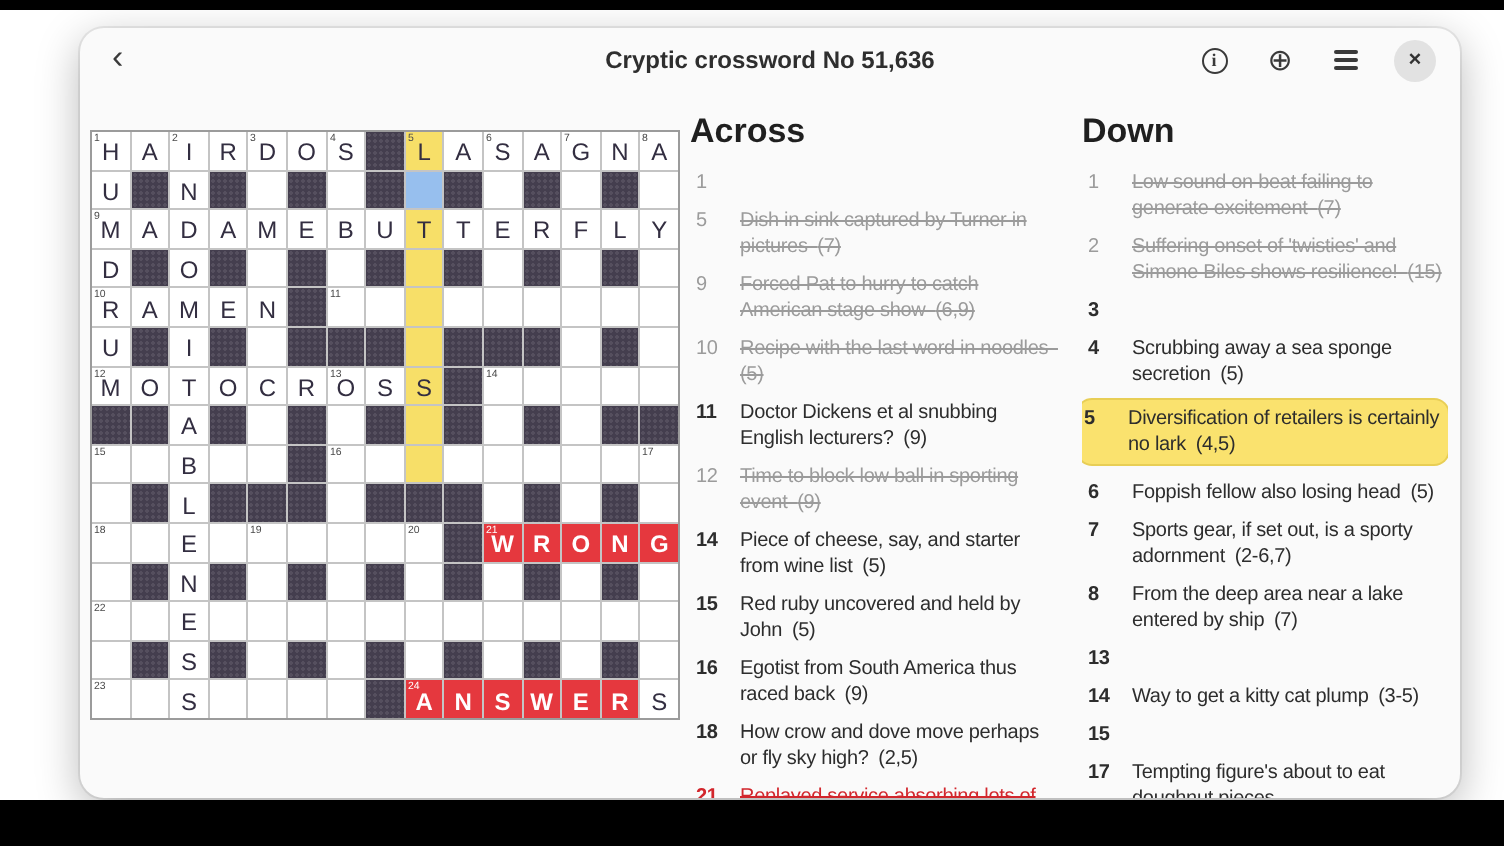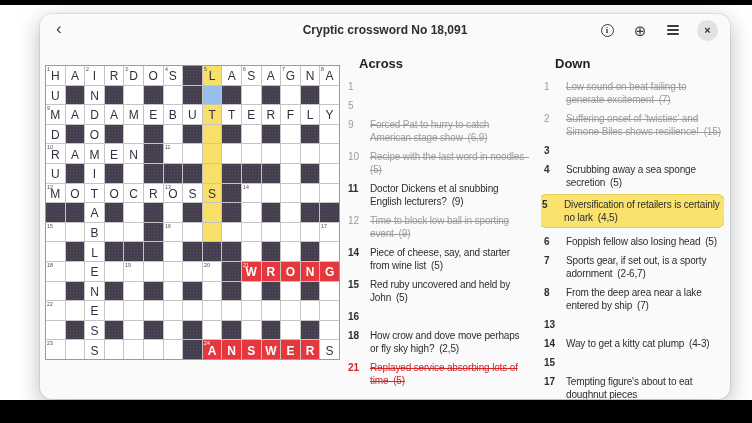--- a/index.html
+++ b/index.html
@@ -56,41 +56,41 @@
     position:absolute; left:1px; top:0;
     font-size:9px; transform:scale(0.58); transform-origin:top left;
     color:#4a4a4a; font-weight:500;
   }
   .cell.hl-r .num { color:#ffffff; }
   
   .clues { position:absolute; left:305px; top:40px; right:6px; bottom:0; display:flex; gap:10px; overflow:hidden; }
   .clue-col { overflow:hidden; }
   .clue-col.across { width:186px; flex:none; }
   .clue-col.down { flex:1; }
-  .clue-head { font-size:13px; font-weight:700; color:#1f1f1f; margin:2px 0 9px 14px; }
+  .clue-head { font-size:17px; font-weight:700; color:#1f1f1f; margin:2px 0 9px 0; }
   .clue { display:grid; grid-template-columns:25px 1fr; margin-bottom:6px; font-size:10px; line-height:13px; letter-spacing:-0.15px; color:#2d2d2d; cursor:pointer; }
   .clue .cnum { font-weight:700; color:#2d2d2d; padding-left:3px; }
   .clue .ctext { padding-right:2px; }
   .clue.solved .cnum { color:#9b9b9b; font-weight:400; }
   .clue.solved .ctext { color:#9b9b9b; text-decoration:line-through; }
   .clue.wrong .cnum { color:#d2262c; }
   .clue.wrong .ctext { color:#d2262c; text-decoration:line-through; }
   .clue.highlighted { background:#fae26e; border-radius:7px; box-shadow:0 0 0 1px #e8ce55; padding:3px 2px 3px 0; margin-left:-2px; margin-bottom:8px; }
   .cenum { white-space:nowrap; }
 </style>
 </head>
 <body>
 
 <div class="desktop"></div>
 
 <div class="window">
 
   <div class="titlebar">
     <div class="back-btn">‹</div>
-    <div class="win-title">Cryptic crossword No 18,091</div>
+    <div class="win-title">Cryptic crossword No 51,636</div>
     <div class="tb-icons">
       <div class="icon-btn">
         <span class="info-glyph">i</span>
       </div>
       <div class="icon-btn">
         <span class="target-glyph">⊕</span>
       </div>
       <div class="icon-btn">
         <span class="menu-glyph">
             <span></span>
@@ -506,20 +506,21 @@
 
   <div class="clues">
     <div class="clue-col across">
       <div class="clue-head">Across</div>
       <div id="across-list">
           <div class="clue solved">
             <div class="cnum">1</div>
           </div>
           <div class="clue solved">
             <div class="cnum">5</div>
+            <div class="ctext">Dish in sink captured by Turner in pictures <span class="cenum">(7)</span></div>
           </div>
           <div class="clue solved">
             <div class="cnum">9</div>
             <div class="ctext">Forced Pat to hurry to catch American stage show <span class="cenum">(6,9)</span></div>
           </div>
           <div class="clue solved">
             <div class="cnum">10</div>
             <div class="ctext">Recipe with the last word in noodles <span class="cenum">(5)</span></div>
           </div>
           <div class="clue open">
@@ -533,20 +534,21 @@
           <div class="clue open">
             <div class="cnum">14</div>
             <div class="ctext">Piece of cheese, say, and starter from wine list <span class="cenum">(5)</span></div>
           </div>
           <div class="clue open">
             <div class="cnum">15</div>
             <div class="ctext">Red ruby uncovered and held by John <span class="cenum">(5)</span></div>
           </div>
           <div class="clue open">
             <div class="cnum">16</div>
+            <div class="ctext">Egotist from South America thus raced back <span class="cenum">(9)</span></div>
           </div>
           <div class="clue open">
             <div class="cnum">18</div>
             <div class="ctext">How crow and dove move perhaps or fly sky high? <span class="cenum">(2,5)</span></div>
           </div>
           <div class="clue wrong">
             <div class="cnum">21</div>
             <div class="ctext">Replayed service absorbing lots of time <span class="cenum">(5)</span></div>
           </div>
         </div>
@@ -583,21 +585,21 @@
           </div>
           <div class="clue open">
             <div class="cnum">8</div>
             <div class="ctext">From the deep area near a lake entered by ship <span class="cenum">(7)</span></div>
           </div>
           <div class="clue open">
             <div class="cnum">13</div>
           </div>
           <div class="clue open">
             <div class="cnum">14</div>
-            <div class="ctext">Way to get a kitty cat plump <span class="cenum">(4-3)</span></div>
+            <div class="ctext">Way to get a kitty cat plump <span class="cenum">(3-5)</span></div>
           </div>
           <div class="clue open">
             <div class="cnum">15</div>
           </div>
           <div class="clue open">
             <div class="cnum">17</div>
             <div class="ctext">Tempting figure's about to eat doughnut pieces </div>
           </div>
         </div>
     </div>

